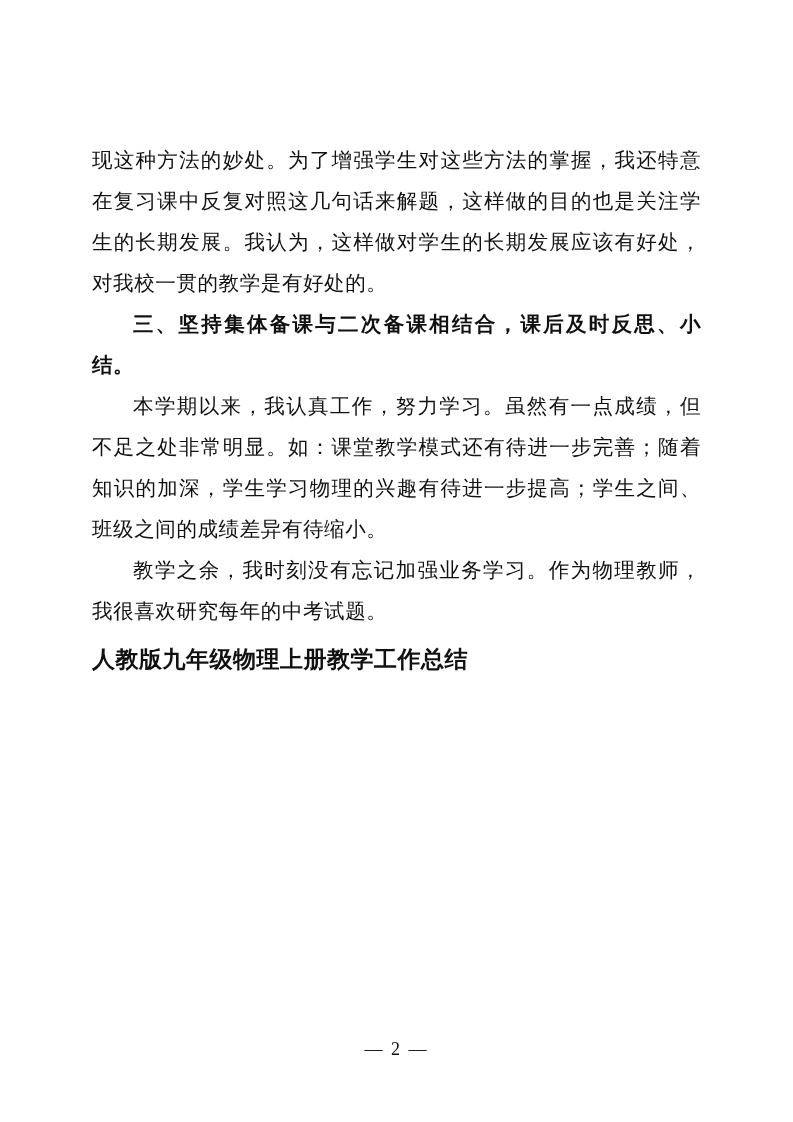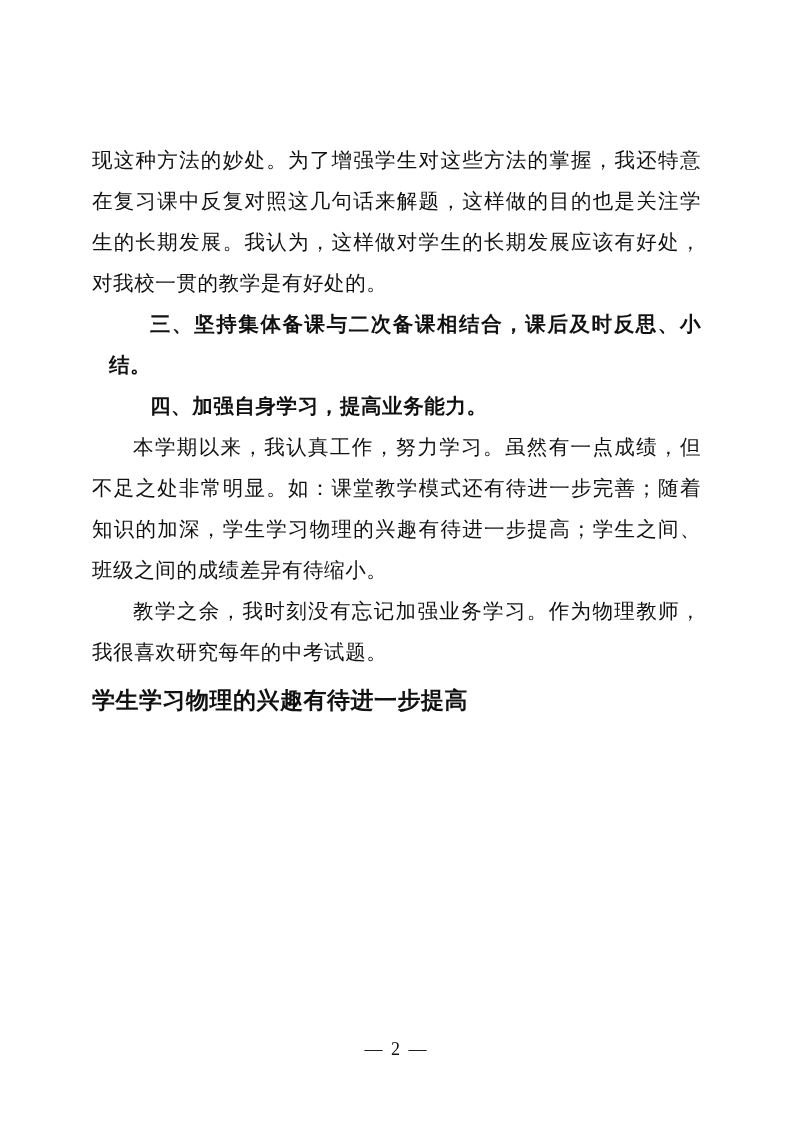--- a/index.html
+++ b/index.html
@@ -36,21 +36,20 @@
   }
   .para {
     text-indent: 2em;
   }
   .para-cont {
     text-indent: 0;
   }
   .heading-sub {
     text-indent: 2em;
     font-weight: bold;
-    margin-left: 17px;
   }
   .title-bold {
     font-weight: bold;
     font-size: 23px;
     line-height: 44px;
     letter-spacing: 0.5px;
     margin-top: 6px;
   }
   .footer {
     position: absolute;
@@ -68,24 +67,23 @@
 <body>
 
 <div class="page">
   <div class="doc-body">
 
     <p class="para para-cont">现这种方法的妙处。为了增强学生对这些方法的掌握，我还特意在复习课中反复对照这几句话来解题，这样做的目的也是关注学生的长期发展。我认为，这样做对学生的长期发展应该有好处，对我校一贯的教学是有好处的。</p>
 
     <p class="heading-sub">三、坚持集体备课与二次备课相结合，课后及时反思、小结。</p>
 
 
-    <p class="heading-sub">四、加强自身学习，提高业务能力。</p>
 
     <p class="para">本学期以来，我认真工作，努力学习。虽然有一点成绩，但不足之处非常明显。如：课堂教学模式还有待进一步完善；随着知识的加深，学生学习物理的兴趣有待进一步提高；学生之间、班级之间的成绩差异有待缩小。</p>
 
     <p class="para">教学之余，我时刻没有忘记加强业务学习。作为物理教师，我很喜欢研究每年的中考试题。</p>
 
-    <p class="title-bold">学生学习物理的兴趣有待进一步提高</p>
+    <p class="title-bold">人教版九年级物理上册教学工作总结</p>
 
   </div>
 </div>
 
 <div class="footer">— 2 —</div>
 
 </body></html>

